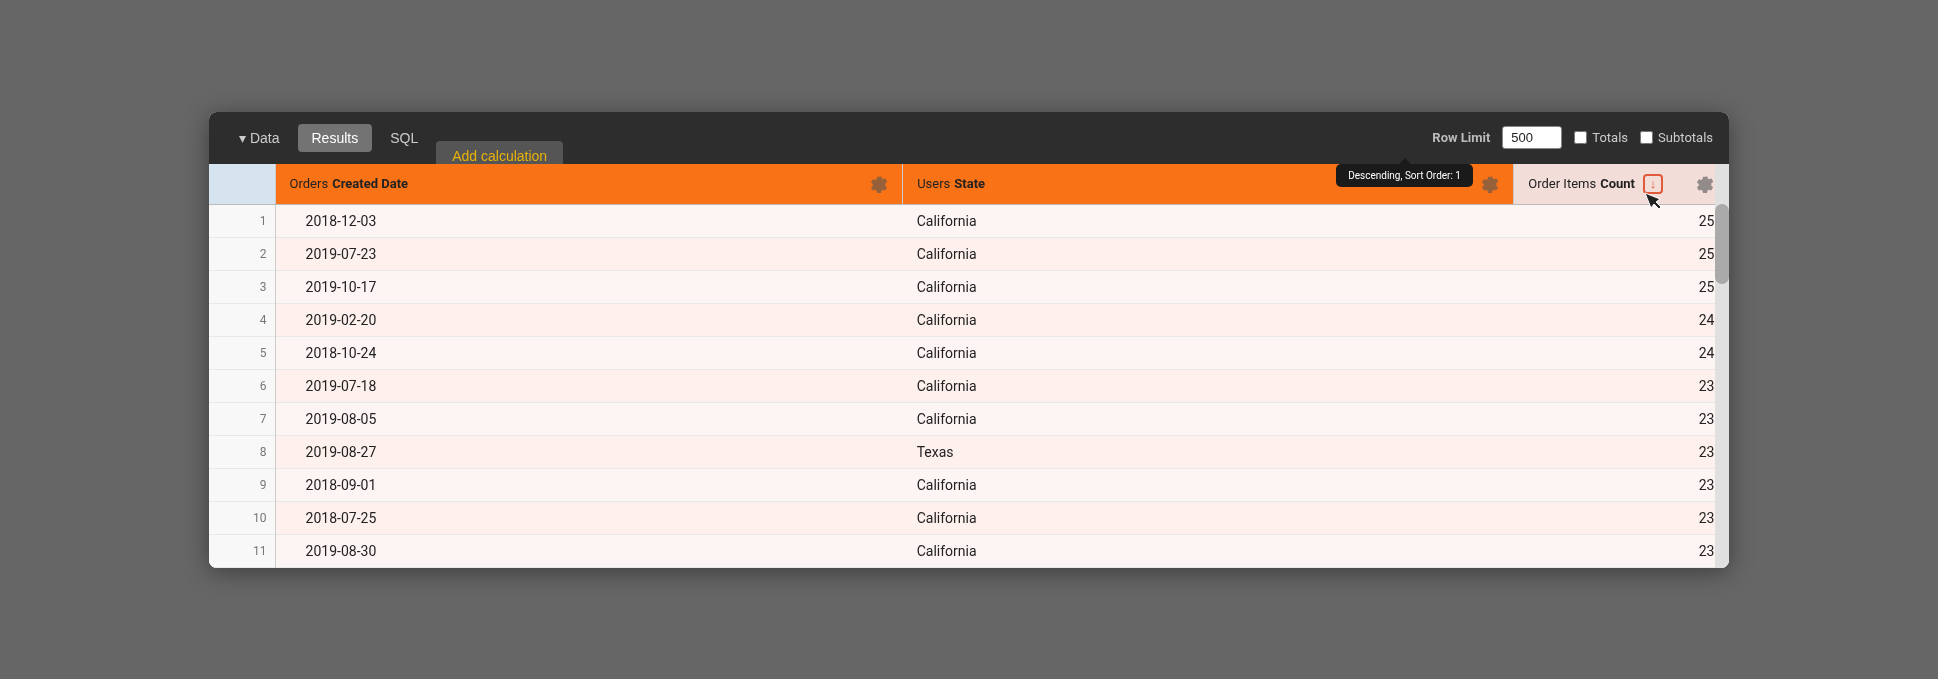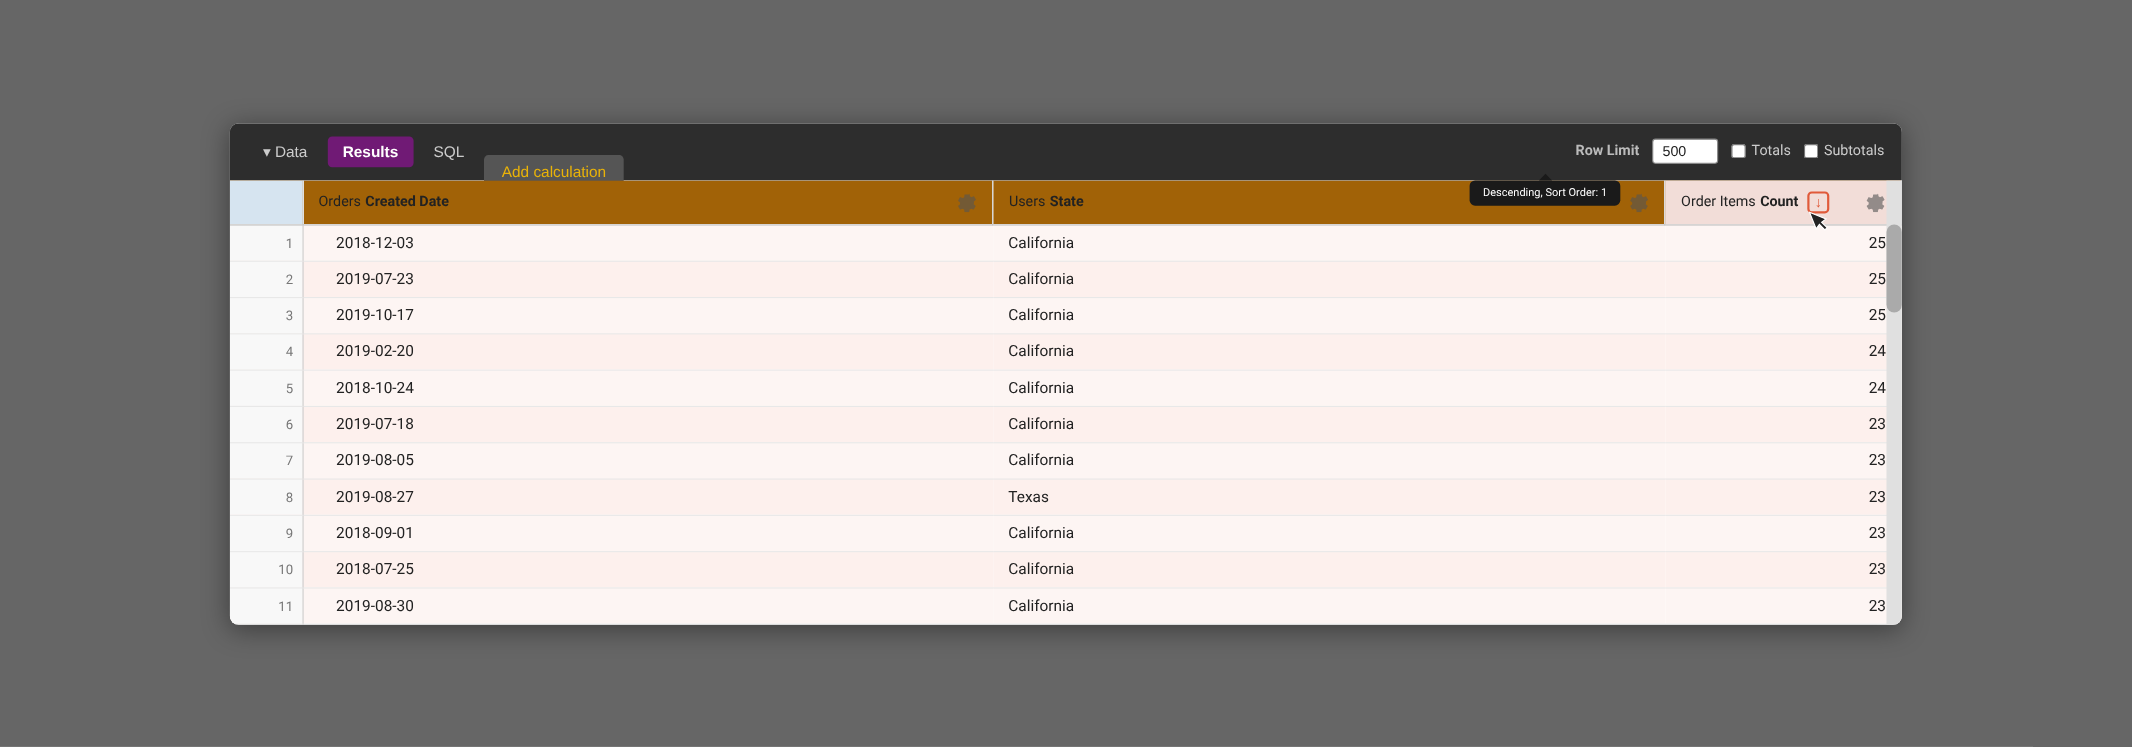--- a/index.html
+++ b/index.html
@@ -34,23 +34,23 @@
       border: none;
       padding: 6px 14px;
       border-radius: 4px;
       cursor: pointer;
       font-size: 14px;
       display: flex;
       align-items: center;
       gap: 6px;
     }
     .toolbar-btn.active {
-      background: #701a75;
+      background: #737373;
       color: #fff;
-      font-weight: 700;
+      font-weight: 400;
     }
     .toolbar-btn-add {
       background: #555;
       color: #eab308;
       border: none;
       padding: 7px 16px;
       border-radius: 4px;
       cursor: pointer;
       font-size: 14px;
       margin-top: 37px;
@@ -113,21 +113,21 @@
       overflow: auto;
       position: relative;
     }
     table {
       width: 100%;
       border-collapse: collapse;
       table-layout: fixed;
     }
     
     thead tr {
-      background: #a16207;
+      background: #f97316;
     }
     th {
       padding: 10px 14px;
       text-align: left;
       font-weight: normal;
       font-size: 13px;
       border-bottom: 1px solid #bbb;
       border-right: 1px solid #ccc;
       color: #222;
       position: relative;

